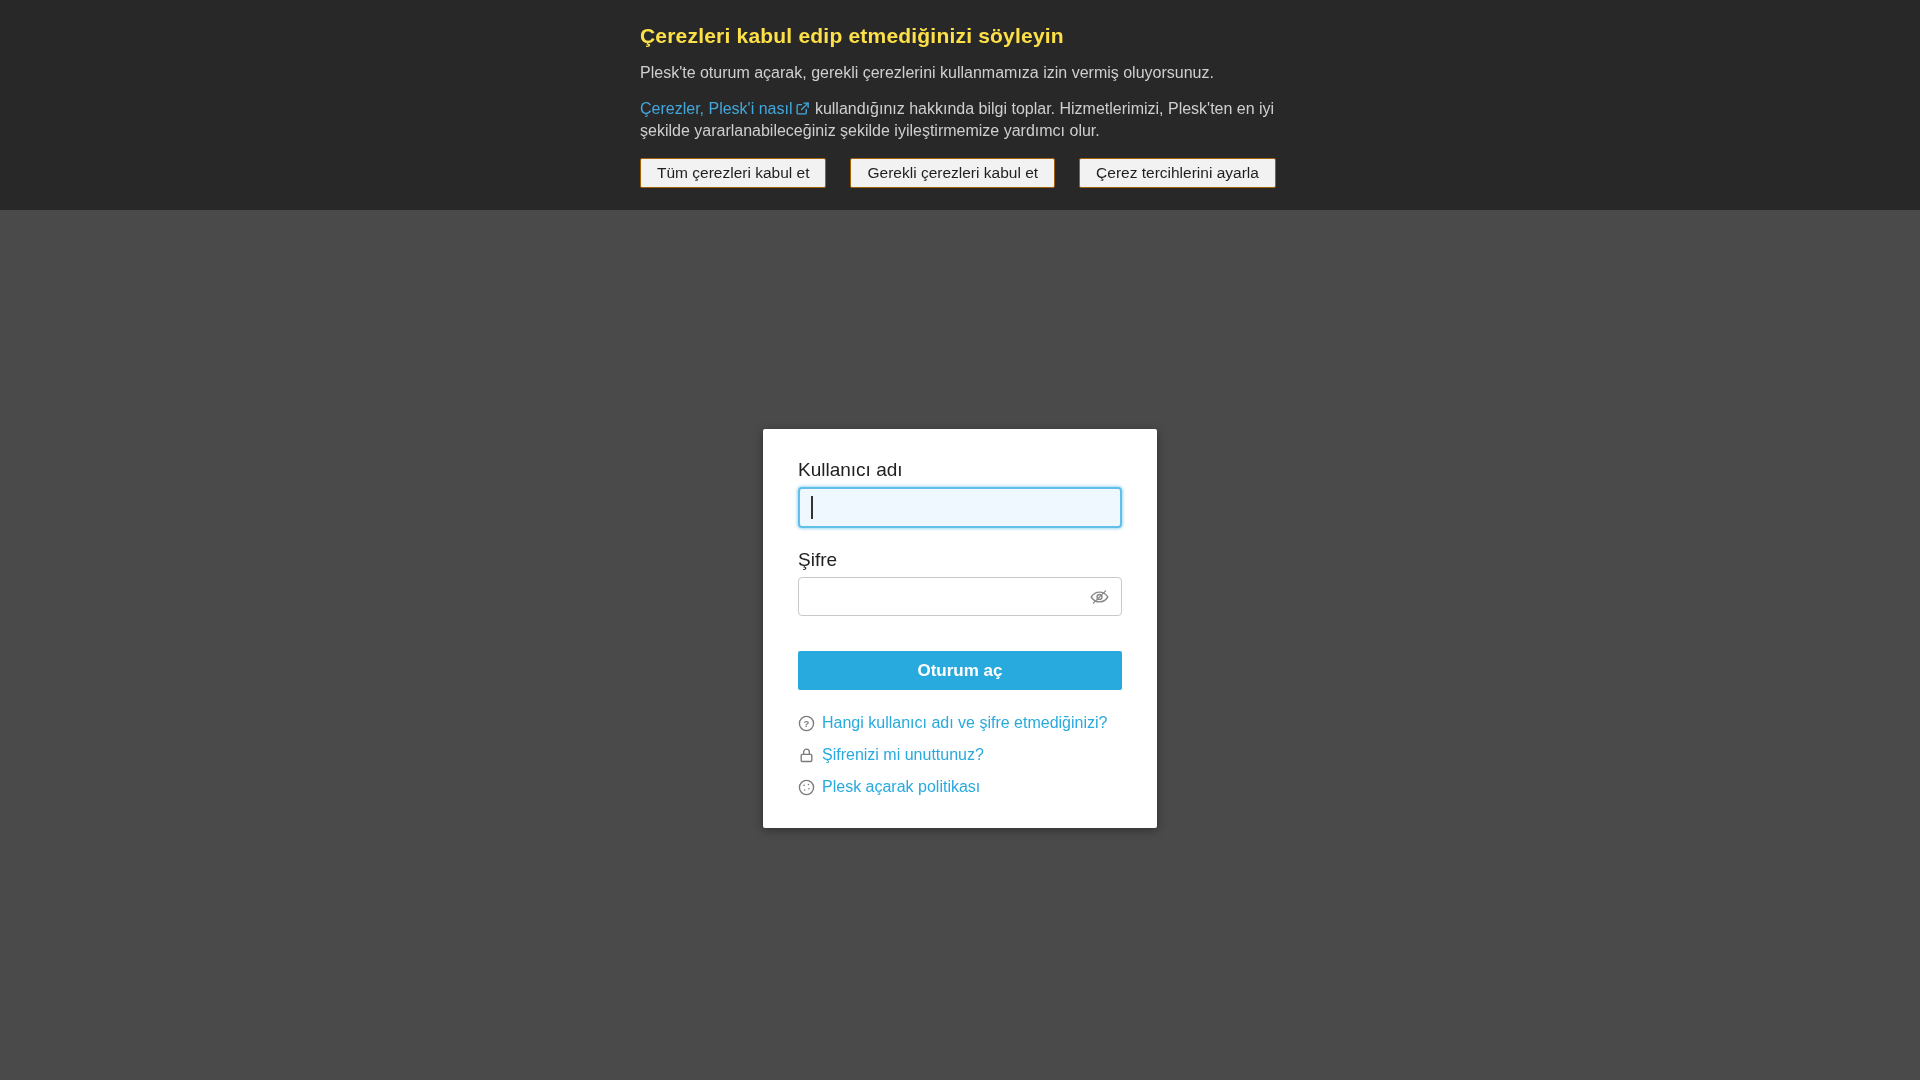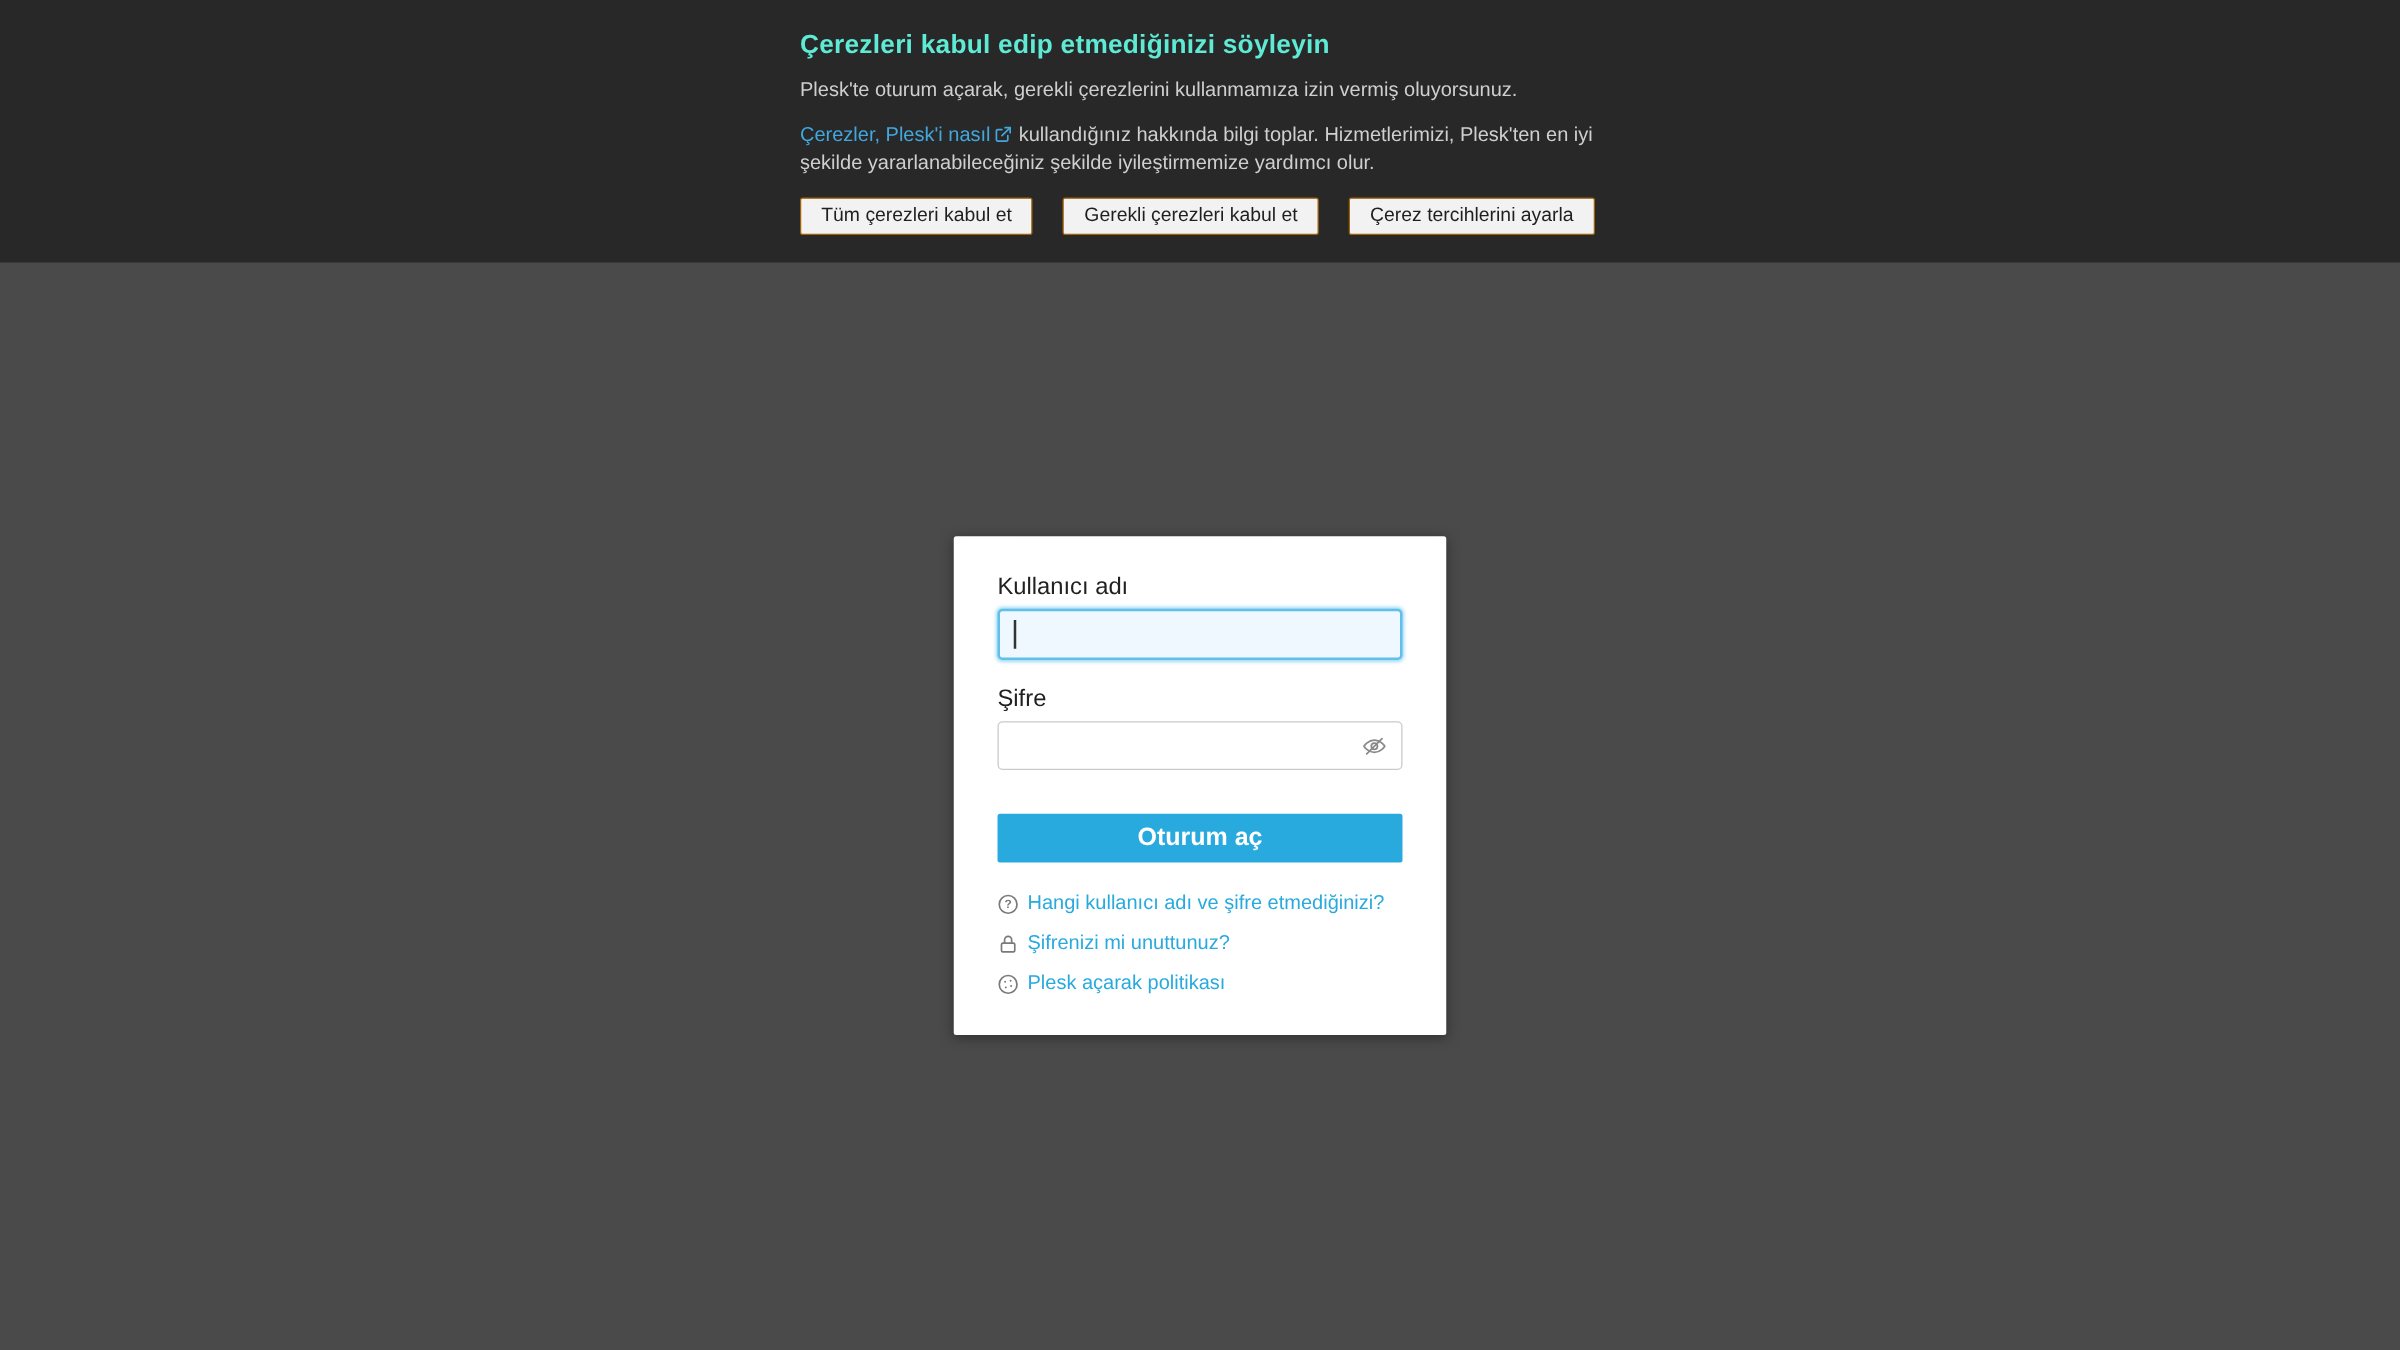--- a/index.html
+++ b/index.html
@@ -15,21 +15,21 @@
     width: 100%;
     height: 210px;
     background: #282828;
   }
   .banner-inner {
     width: 640px;
     margin: 0 auto;
     padding-top: 24px;
   }
   .banner-title {
-    color: #5eead4;
+    color: #fde047;
     font-size: 21px;
     font-weight: 700;
     letter-spacing: .2px;
     margin-bottom: 15px;
   }
   .banner-intro {
     color: #cfcfcf;
     font-size: 16px;
     line-height: 1.3;
     margin-bottom: 14px;
@@ -148,21 +148,21 @@
   }
   .submit-btn {
     width: 100%;
     height: 39px;
     margin-top: 14px;
     background: #28aade;
     color: #ffffff;
     border: none;
     border-radius: 2px;
     font-family: inherit;
-    font-size: 20px;
+    font-size: 17px;
     font-weight: 700;
     cursor: pointer;
   }
   .links { margin-top: 24px; }
   .help-link {
     display: flex;
     align-items: center;
     gap: 7px;
     color: #28aade;
     font-size: 16px;

